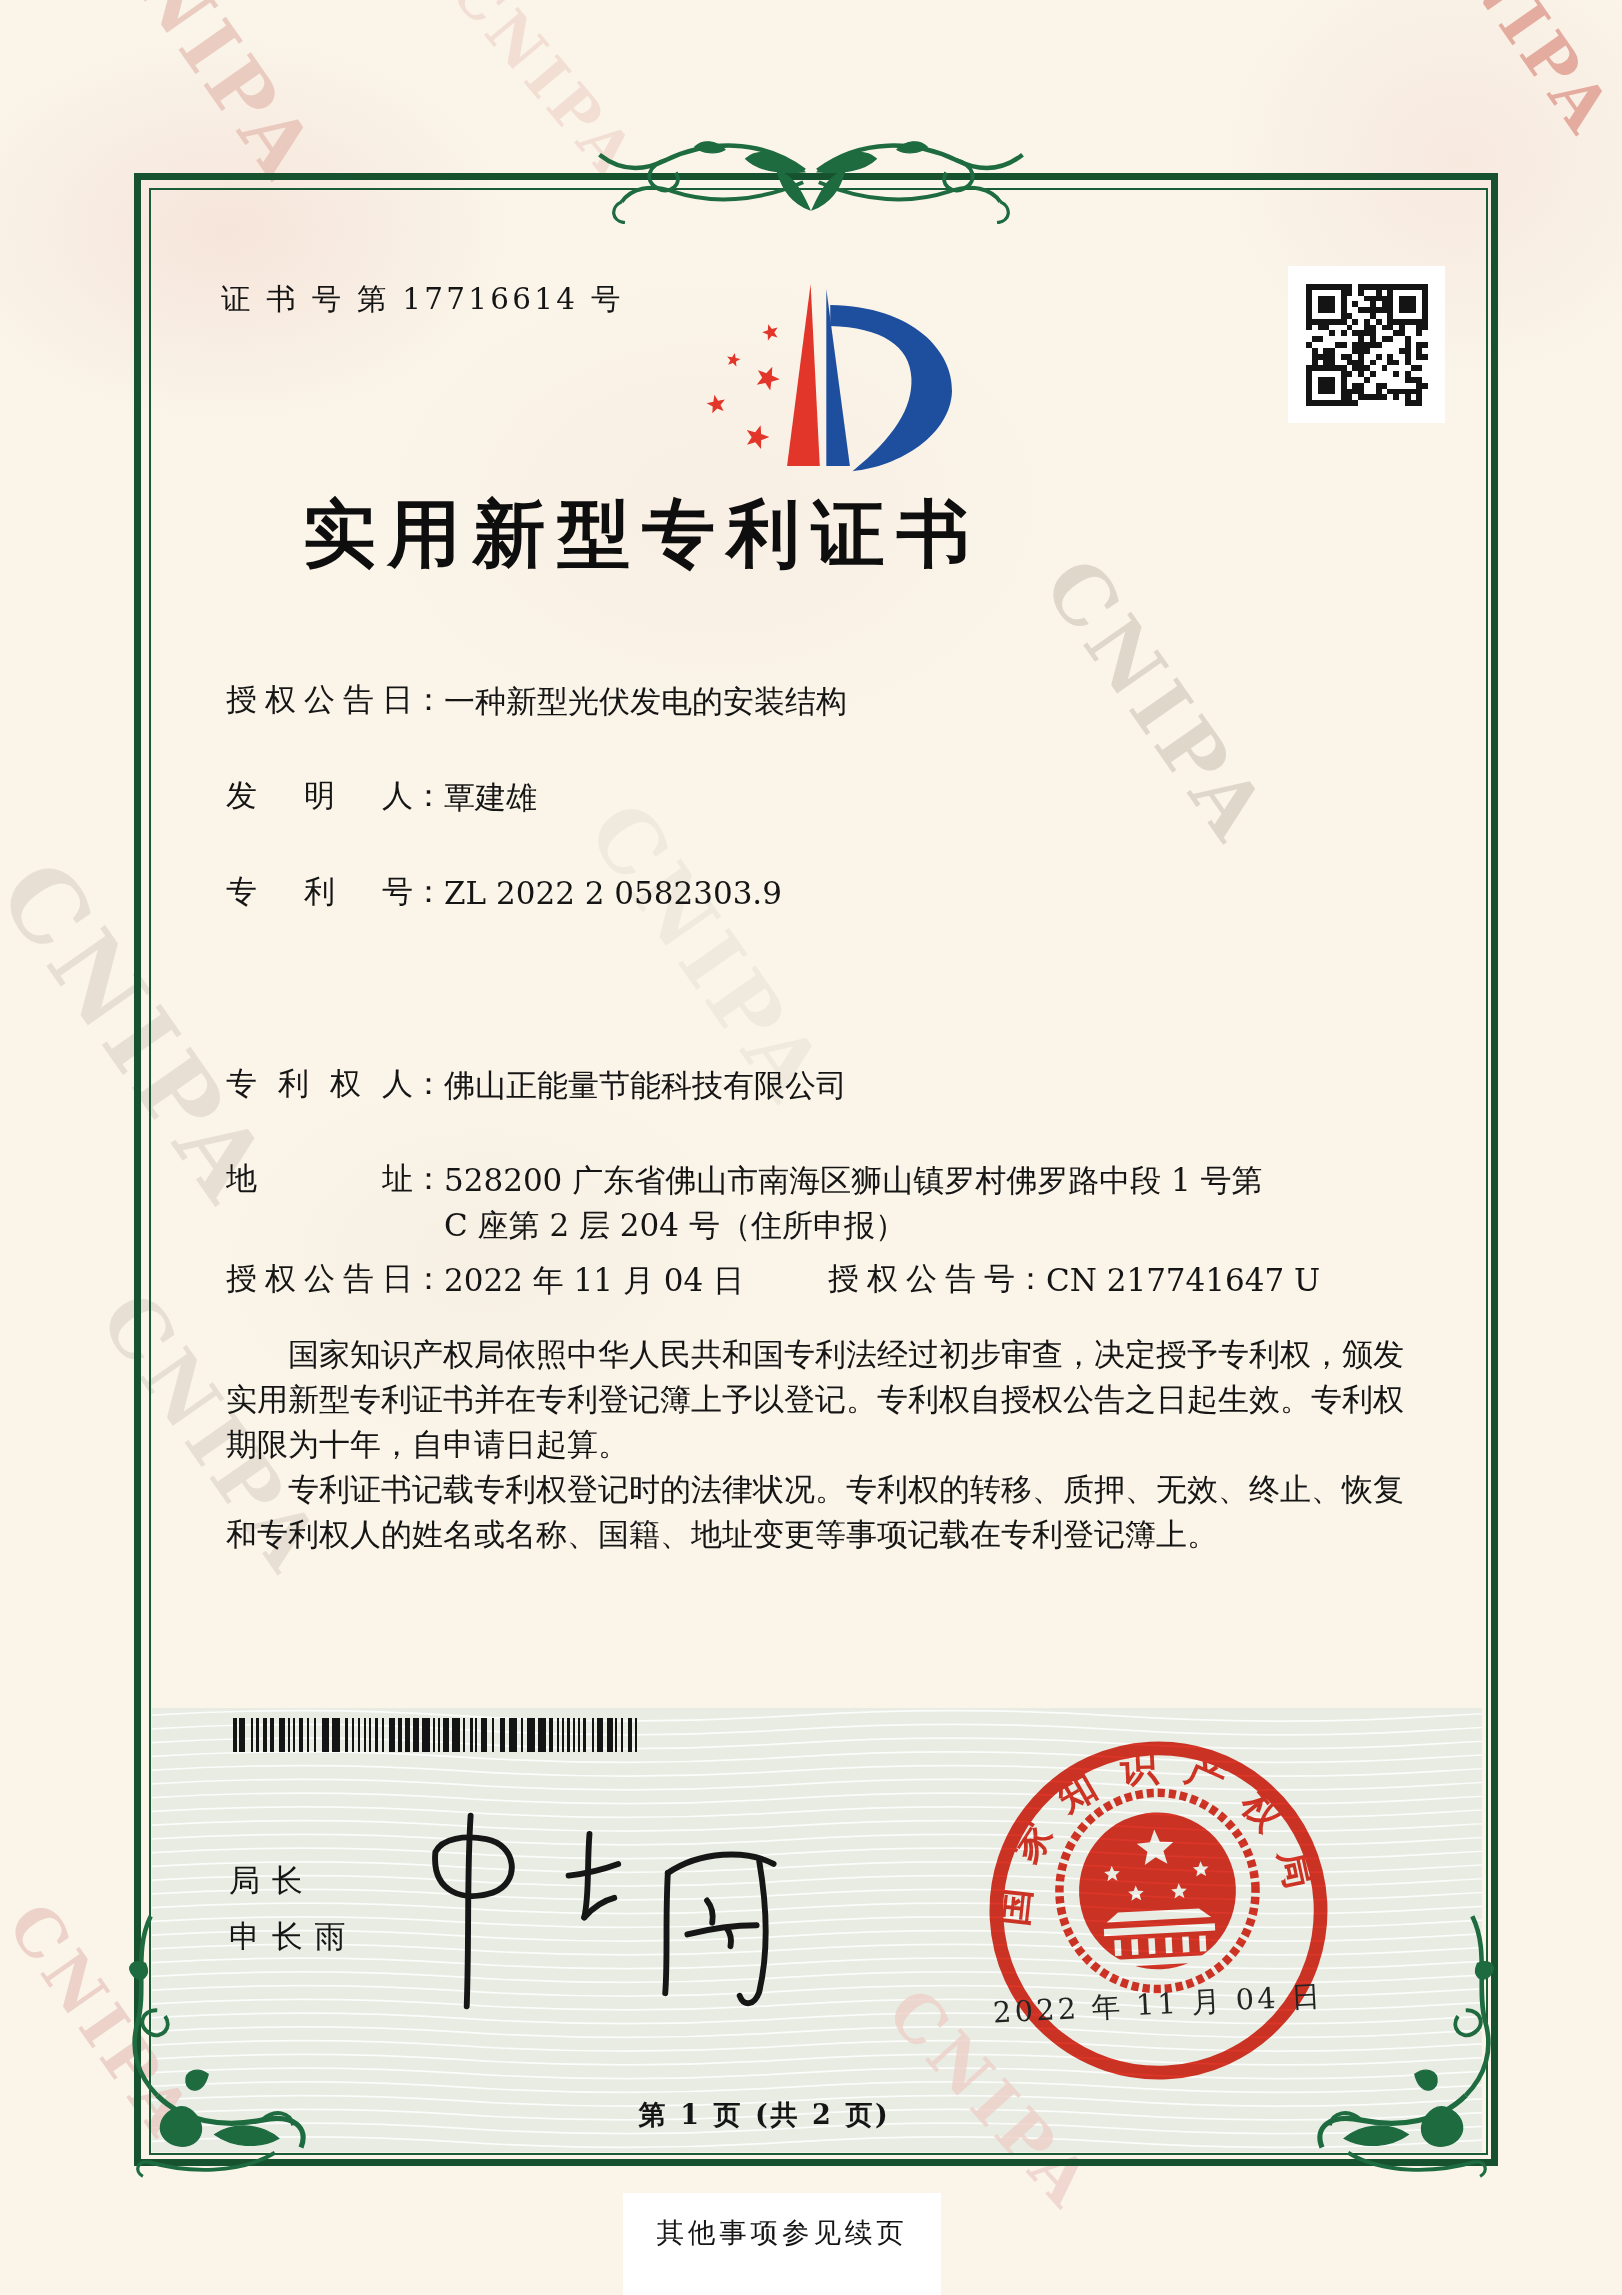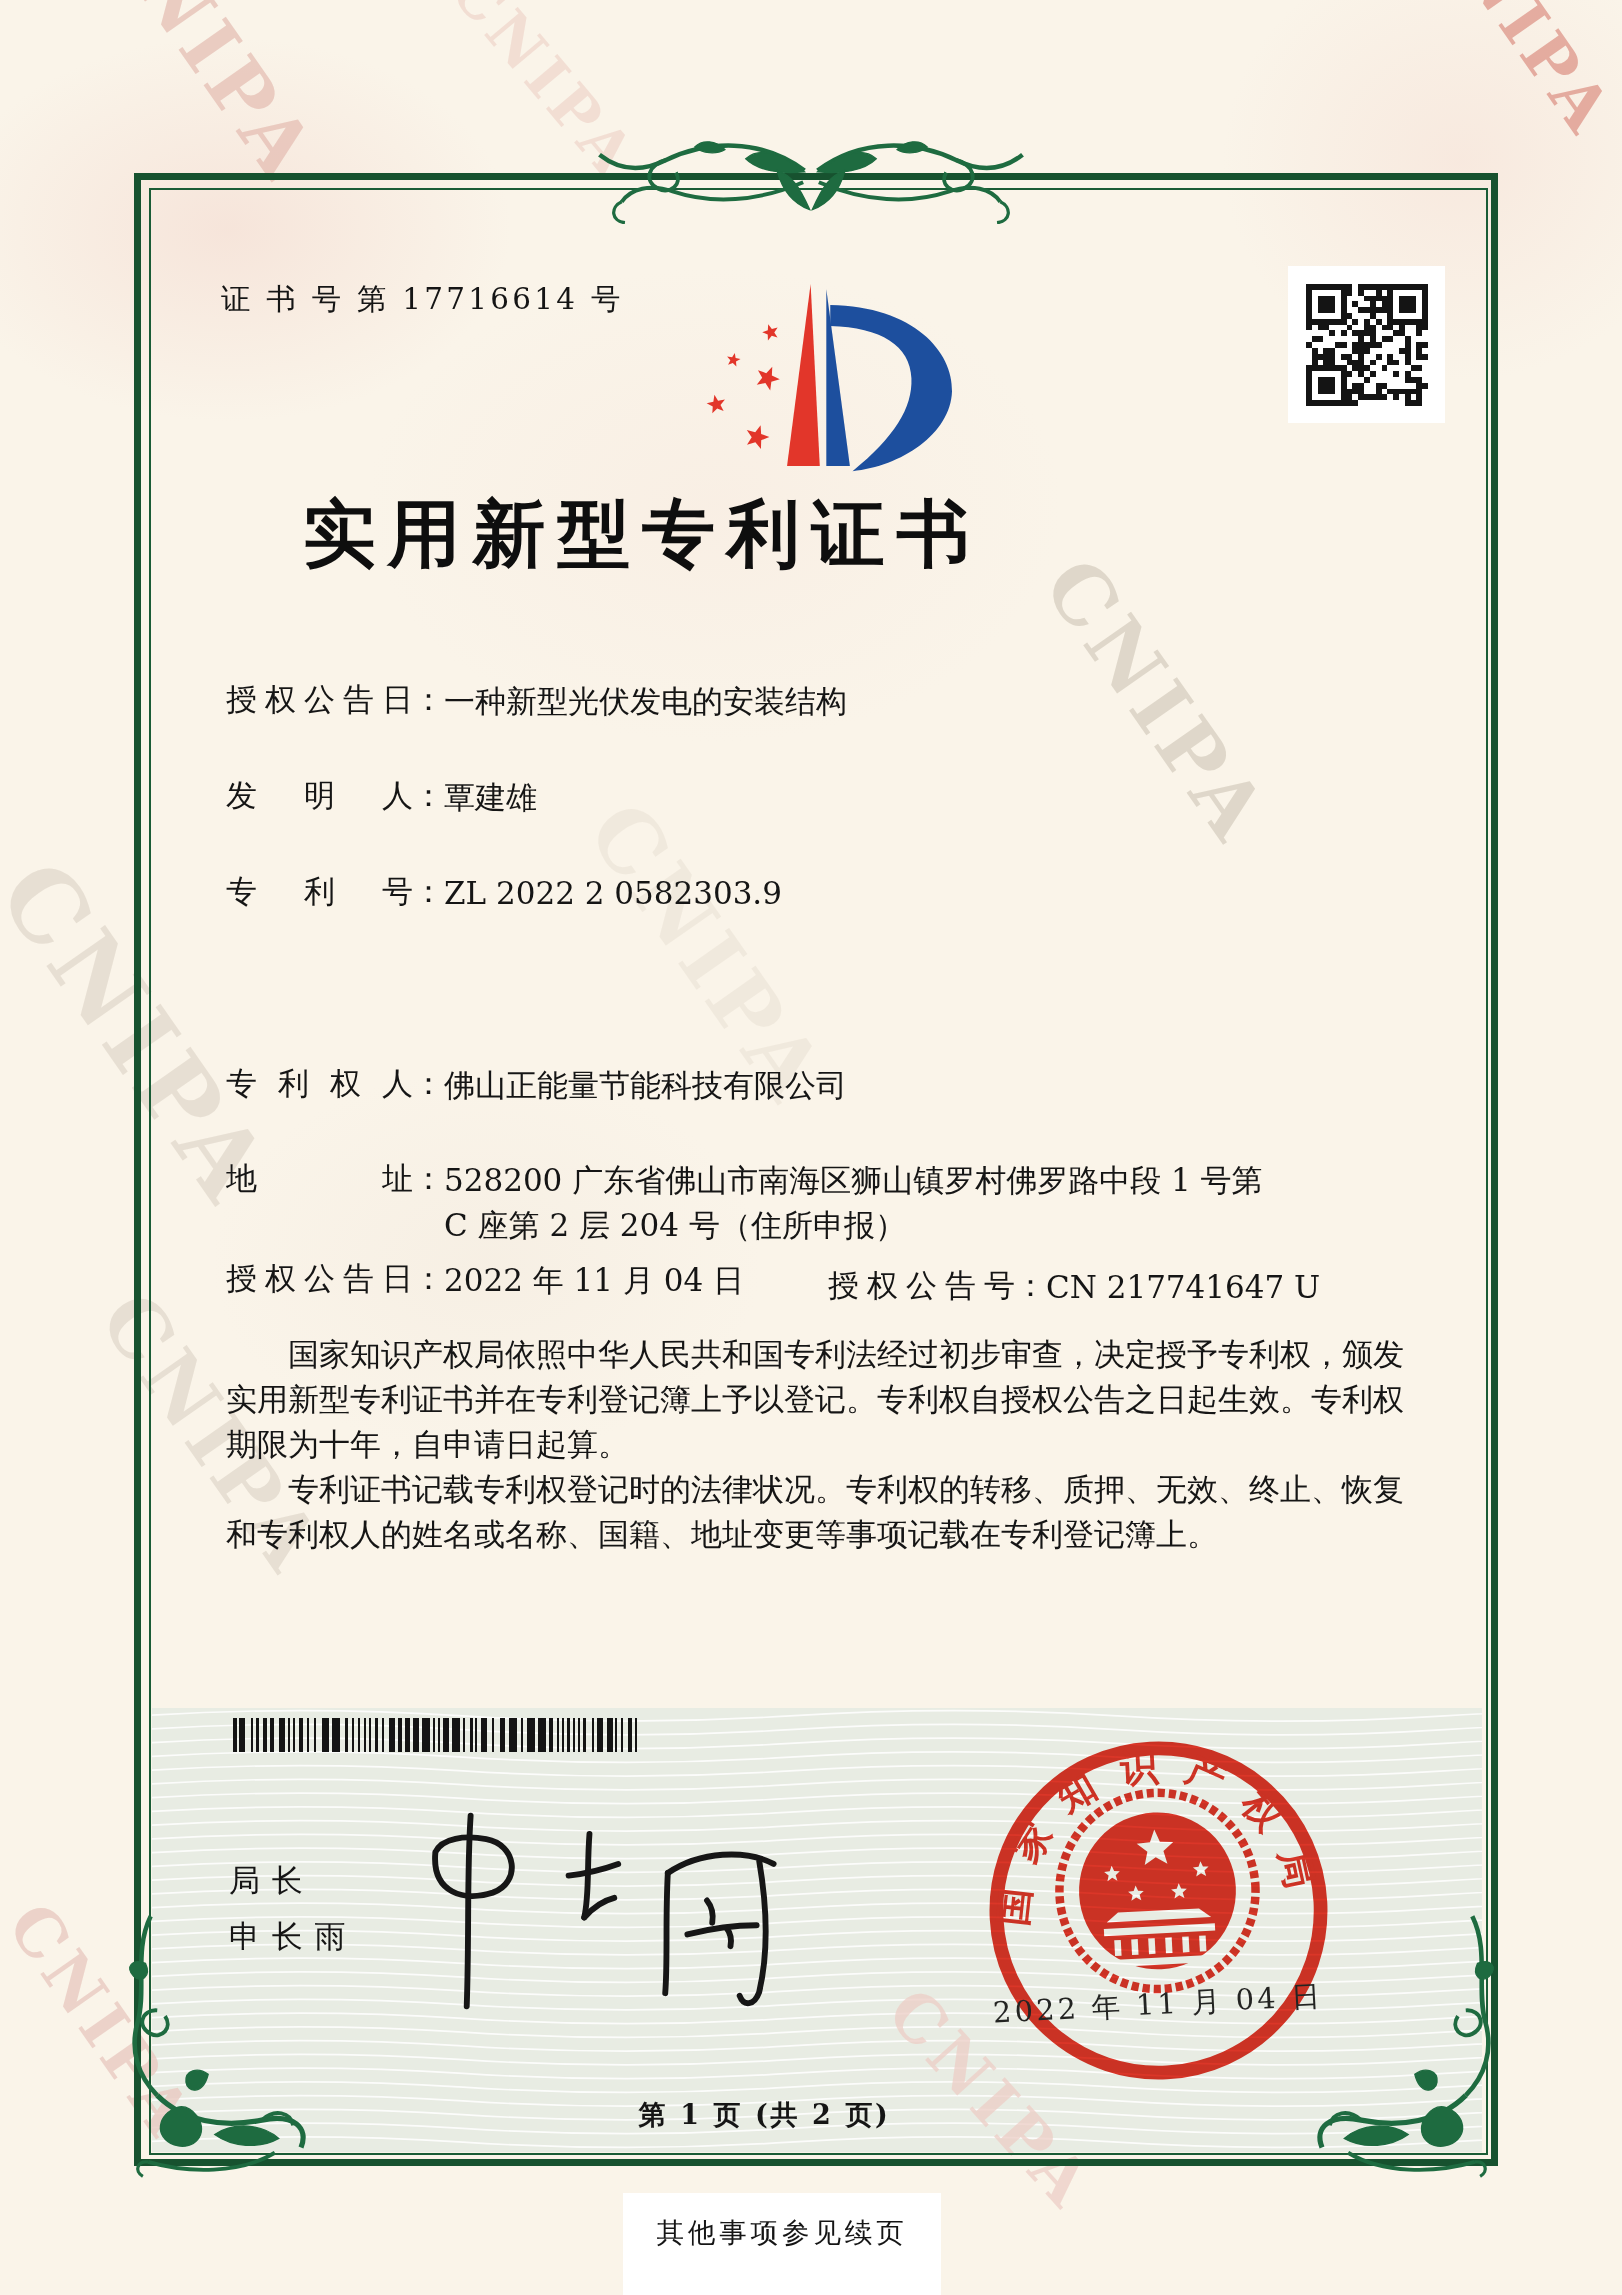--- a/index.html
+++ b/index.html
@@ -46,21 +46,21 @@
   .logo{left:690px;top:267px;width:308px;height:216px;}
   .qr-box{left:1288px;top:266px;width:157px;height:157px;background:#ffffff;}
   .qr-box svg{position:absolute;left:17.7px;top:17.7px;width:122px;height:122px;fill:#141414;}
   .title{left:0;top:486px;width:1284px;text-align:center;font-size:73px;font-weight:600;
          letter-spacing:11.8px;margin:0;color:#0e0e0e;}
   .row{left:226px;font-size:31px;white-space:nowrap;}
   .lbl{display:inline-block;width:187px;text-align:justify;text-align-last:justify;
        -moz-text-align-last:justify;text-justify:inter-character;vertical-align:top;}
   .colon{vertical-align:top;}
   .val{vertical-align:top;display:inline-block;line-height:1.45;}
-  .grant2{position:absolute;left:602px;top:0;margin-top:7px;}
+  .grant2{position:absolute;left:602px;top:0;}
   .paras{left:226px;top:1332px;width:1178px;font-size:31px;line-height:45px;text-align:justify;}
   .paras p{margin:0;text-indent:2em;}
   .barcode{left:233px;top:1718px;width:419px;height:34px;display:flex;align-items:stretch;z-index:5;}
   .barcode div{background:#141414;height:100%;flex:none;}
   .director-label{left:229px;top:1860px;font-size:31px;letter-spacing:11.8px;}
   .director-name{left:229px;top:1916px;font-size:31px;letter-spacing:11.8px;}
   .signature{left:393px;top:1796px;width:406px;height:222px;z-index:6;}
   .signature path{fill:none;stroke:#161616;stroke-width:9;stroke-linecap:round;}
   .seal{left:982px;top:1734px;width:353px;height:353px;z-index:7;mix-blend-mode:multiply;opacity:.95;}
   .footer-page{left:568px;top:2097px;width:393px;text-align:center;font-size:27px;letter-spacing:2.6px;font-weight:bold;}

